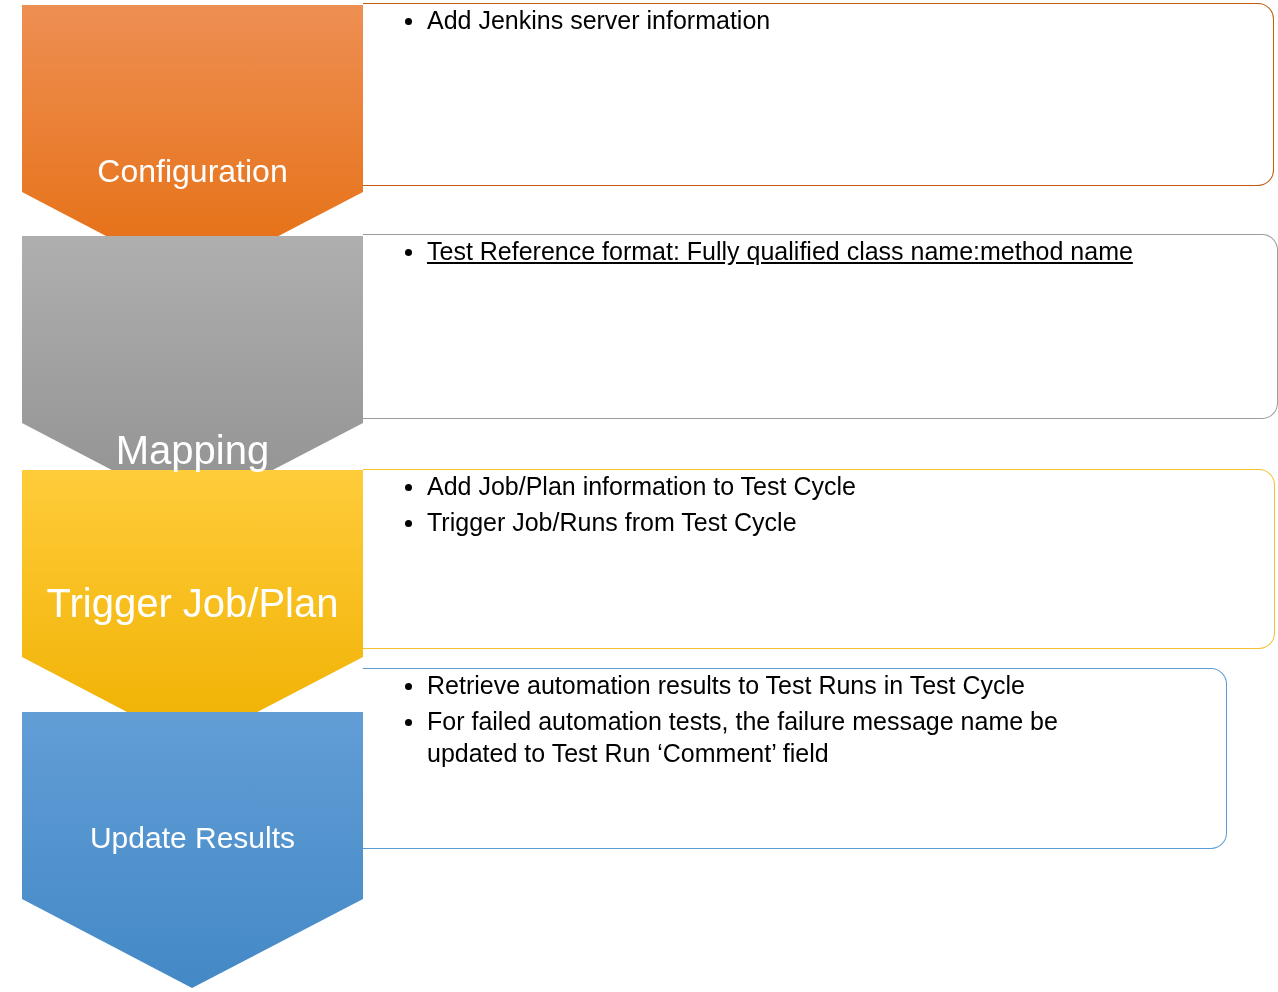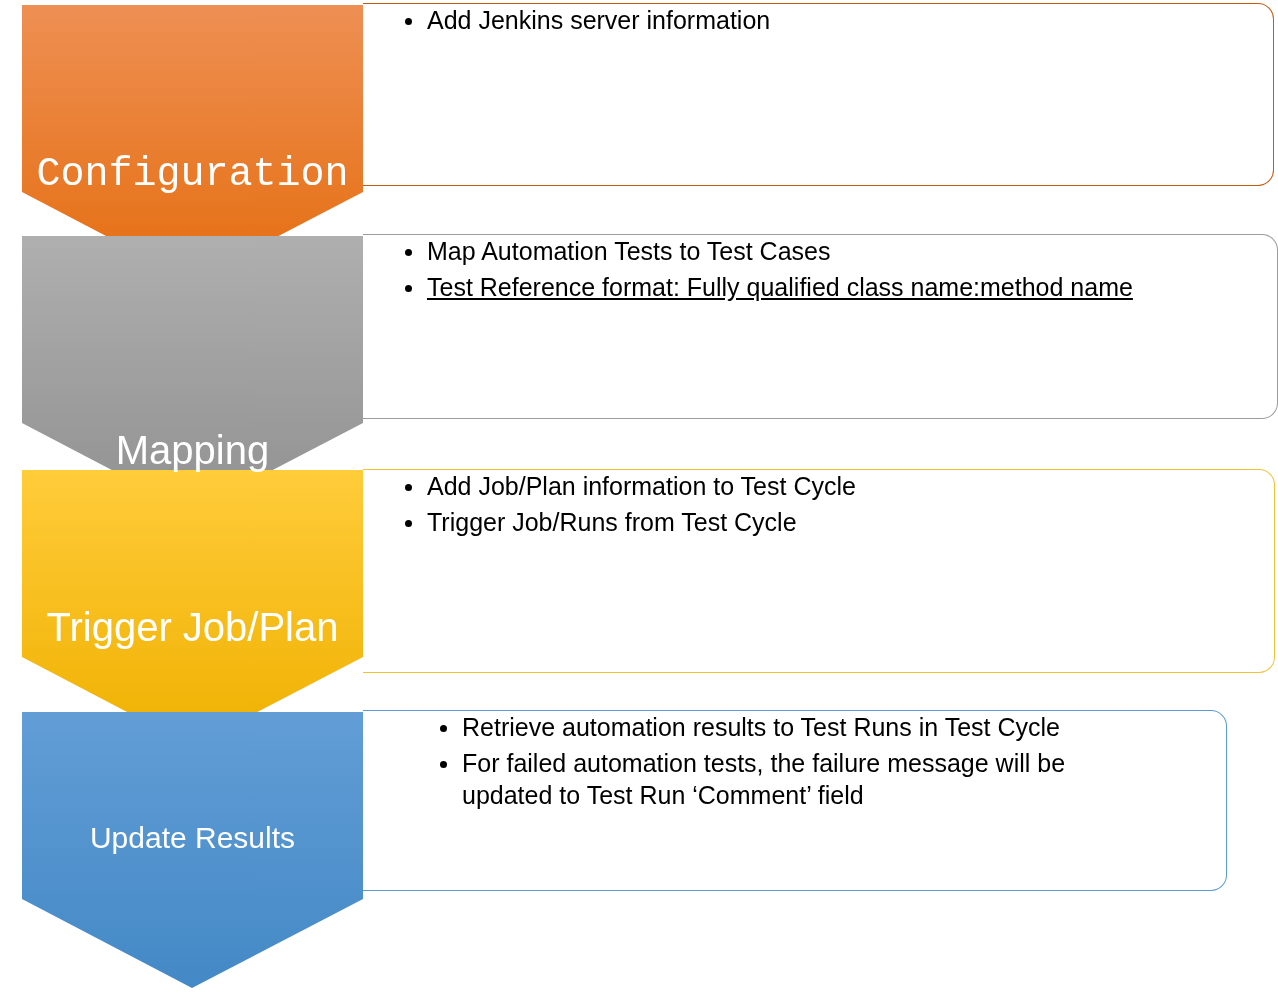--- a/index.html
+++ b/index.html
@@ -113,56 +113,55 @@
       <polygon points="22,5 363,5 363,192 192,281 22,192" fill="url(#grad0)"></polygon>
 
       <polygon points="22,236 363,236 363,423 192,512 22,423" fill="url(#grad1)"></polygon>
 
       <polygon points="22,470 363,470 363,657 192,746 22,657" fill="url(#grad2)"></polygon>
 
       <polygon points="22,712 363,712 363,899 192,988 22,899" fill="url(#grad3)"></polygon>
     </svg>
   </div>
 
-  <div class="stage-label" style="top:155px; font-size:40px;font-family:Liberation Mono, monospace;">
+  <div class="stage-label" style="top:155px; font-size:32px;">
     <span>Configuration</span>
   </div>
 
   <div class="stage-label" style="top:386px; font-size:40px;margin-top:44px;">
     <span>Mapping</span>
   </div>
 
-  <div class="stage-label" style="top:583px; font-size:40px;margin-top:24px;">
+  <div class="stage-label" style="top:583px; font-size:40px;">
     <span>Trigger Job/Plan</span>
   </div>
 
   <div class="stage-label" style="top:823px; font-size:30px;">
     <span>Update Results</span>
   </div>
 
   <div class="content-box" style="left:363px; top:3px; width:911px; height:183px; border-color:#C55A11;">
     <ul class="bullet-list">
       <li class="bullet-item">Add Jenkins server information</li>
     </ul>
   </div>
 
   <div class="content-box" style="left:363px; top:234px; width:915px; height:185px; border-color:#9C9C9C;">
     <ul class="bullet-list">
-      <li class="bullet-item">Map Automation Tests to Test Cases</li>
       <li class="bullet-item" style="padding-right:60px;text-decoration:underline;">Test Reference format: Fully qualified class name:method name</li>
     </ul>
   </div>
 
-  <div class="content-box" style="left:363px; top:469px; width:912px; height:204px; border-color:#F2C233;">
+  <div class="content-box" style="left:363px; top:469px; width:912px; height:180px; border-color:#F2C233;">
     <ul class="bullet-list">
       <li class="bullet-item">Add Job/Plan information to Test Cycle</li>
       <li class="bullet-item">Trigger Job/Runs from Test Cycle</li>
     </ul>
   </div>
 
-  <div class="content-box" style="left:363px; top:710px; width:864px; height:181px; border-color:#5B9BD5;padding-left:35px;">
+  <div class="content-box" style="left:363px; top:668px; width:864px; height:181px; border-color:#5B9BD5;">
     <ul class="bullet-list">
       <li class="bullet-item">Retrieve automation results to Test Runs in Test Cycle</li>
-      <li class="bullet-item" style="padding-right:92px;">For failed automation tests, the failure message will be updated to Test Run ‘Comment’ field</li>
+      <li class="bullet-item" style="padding-right:92px;">For failed automation tests, the failure message name be updated to Test Run ‘Comment’ field</li>
     </ul>
   </div>
 
 </div>
 
 </body></html>

